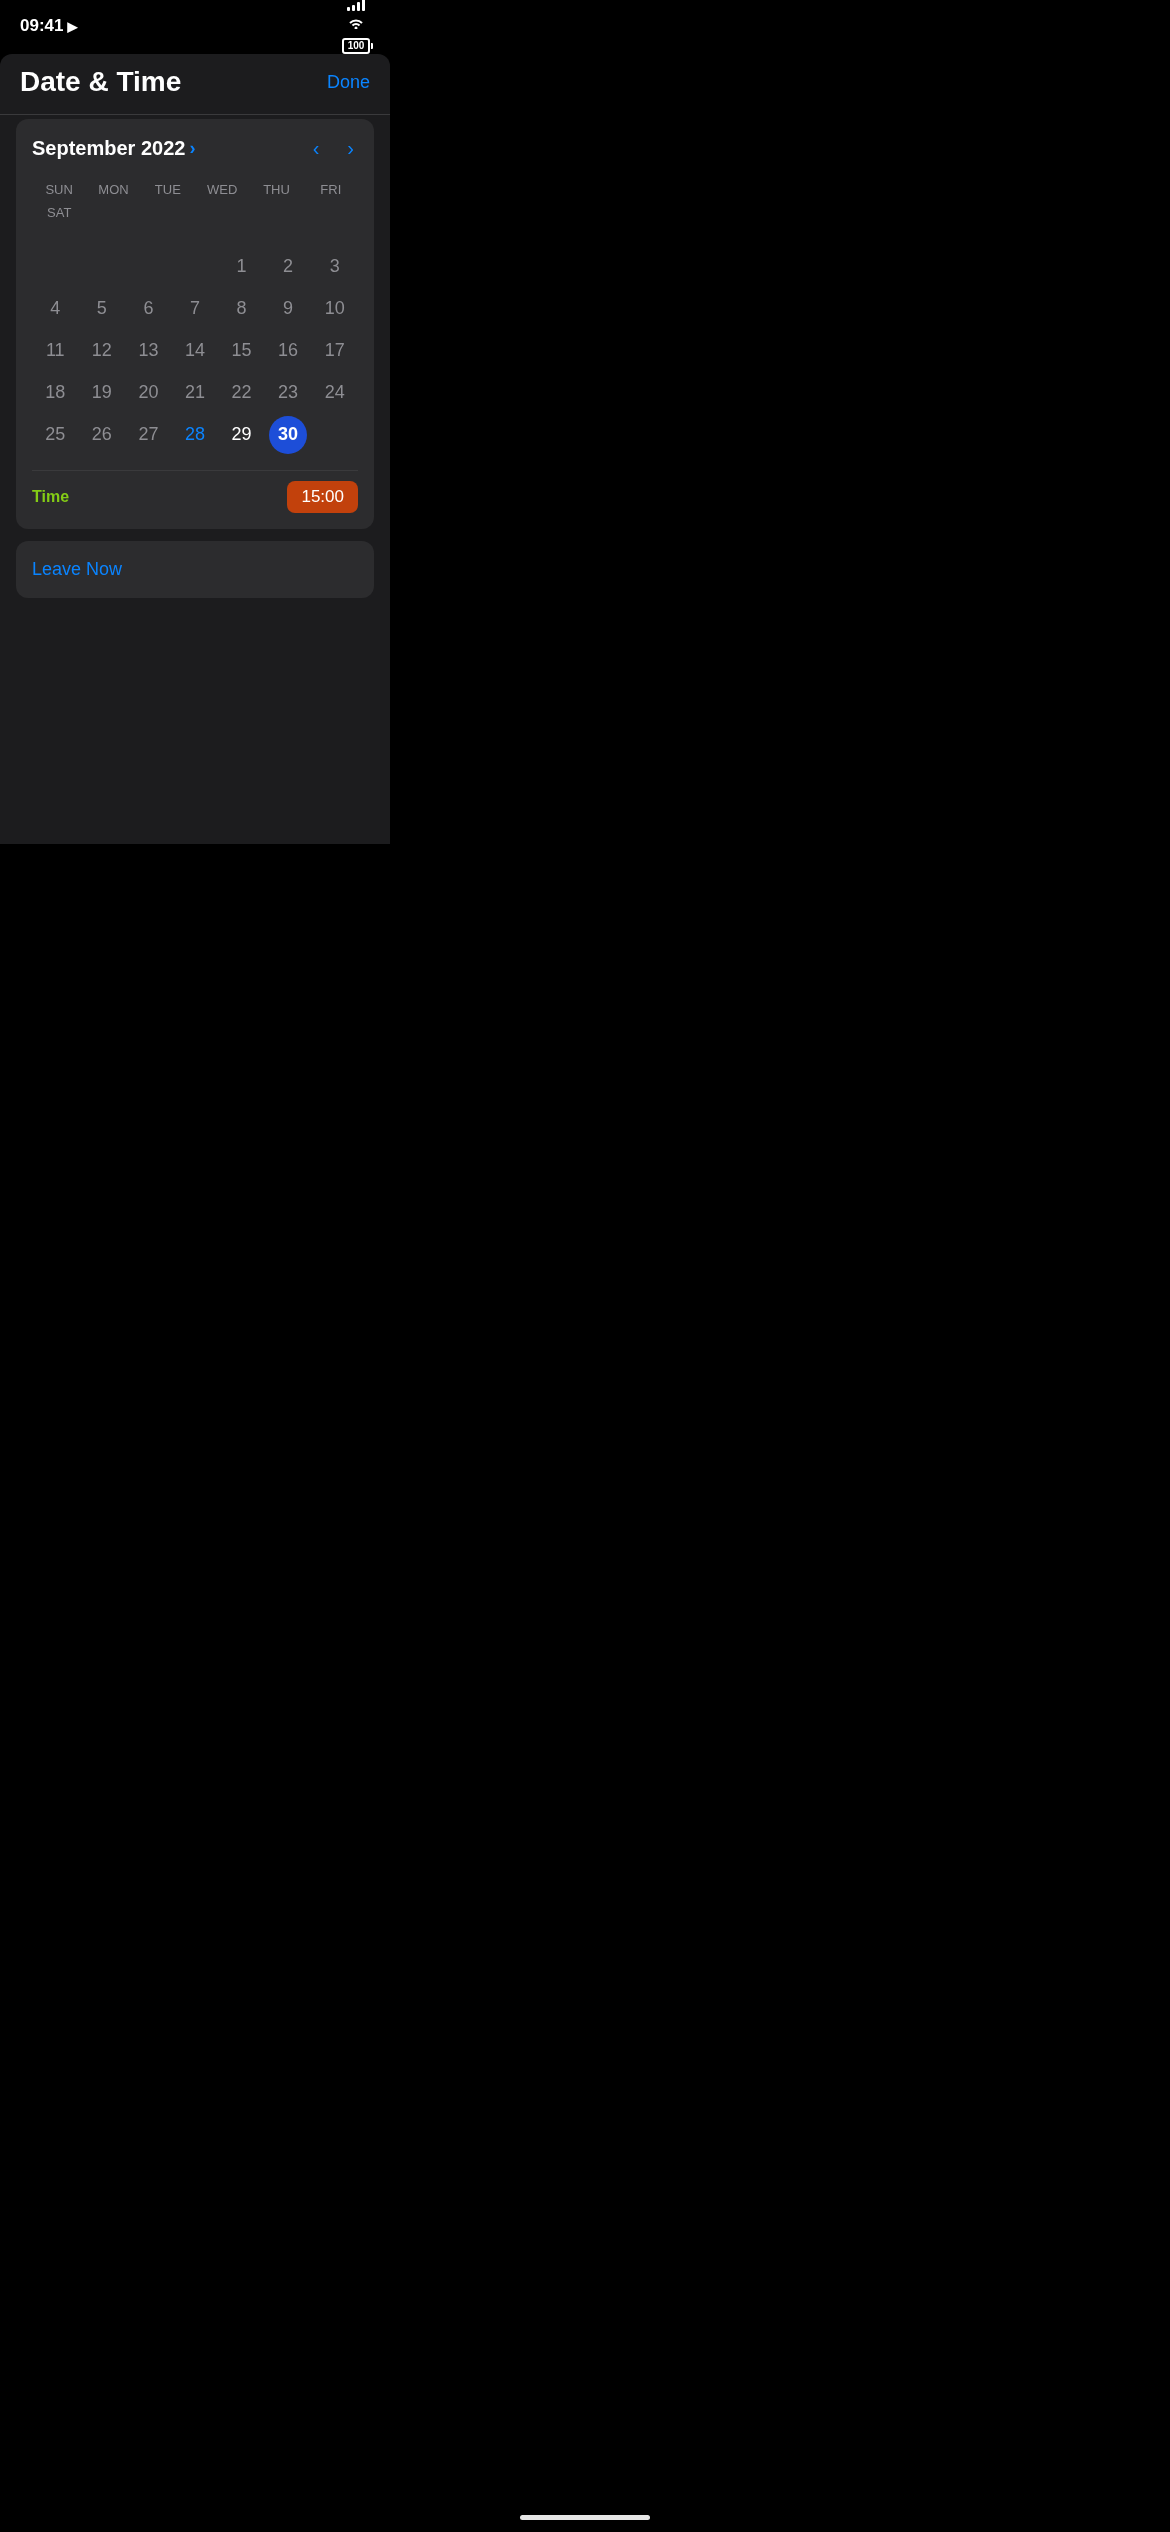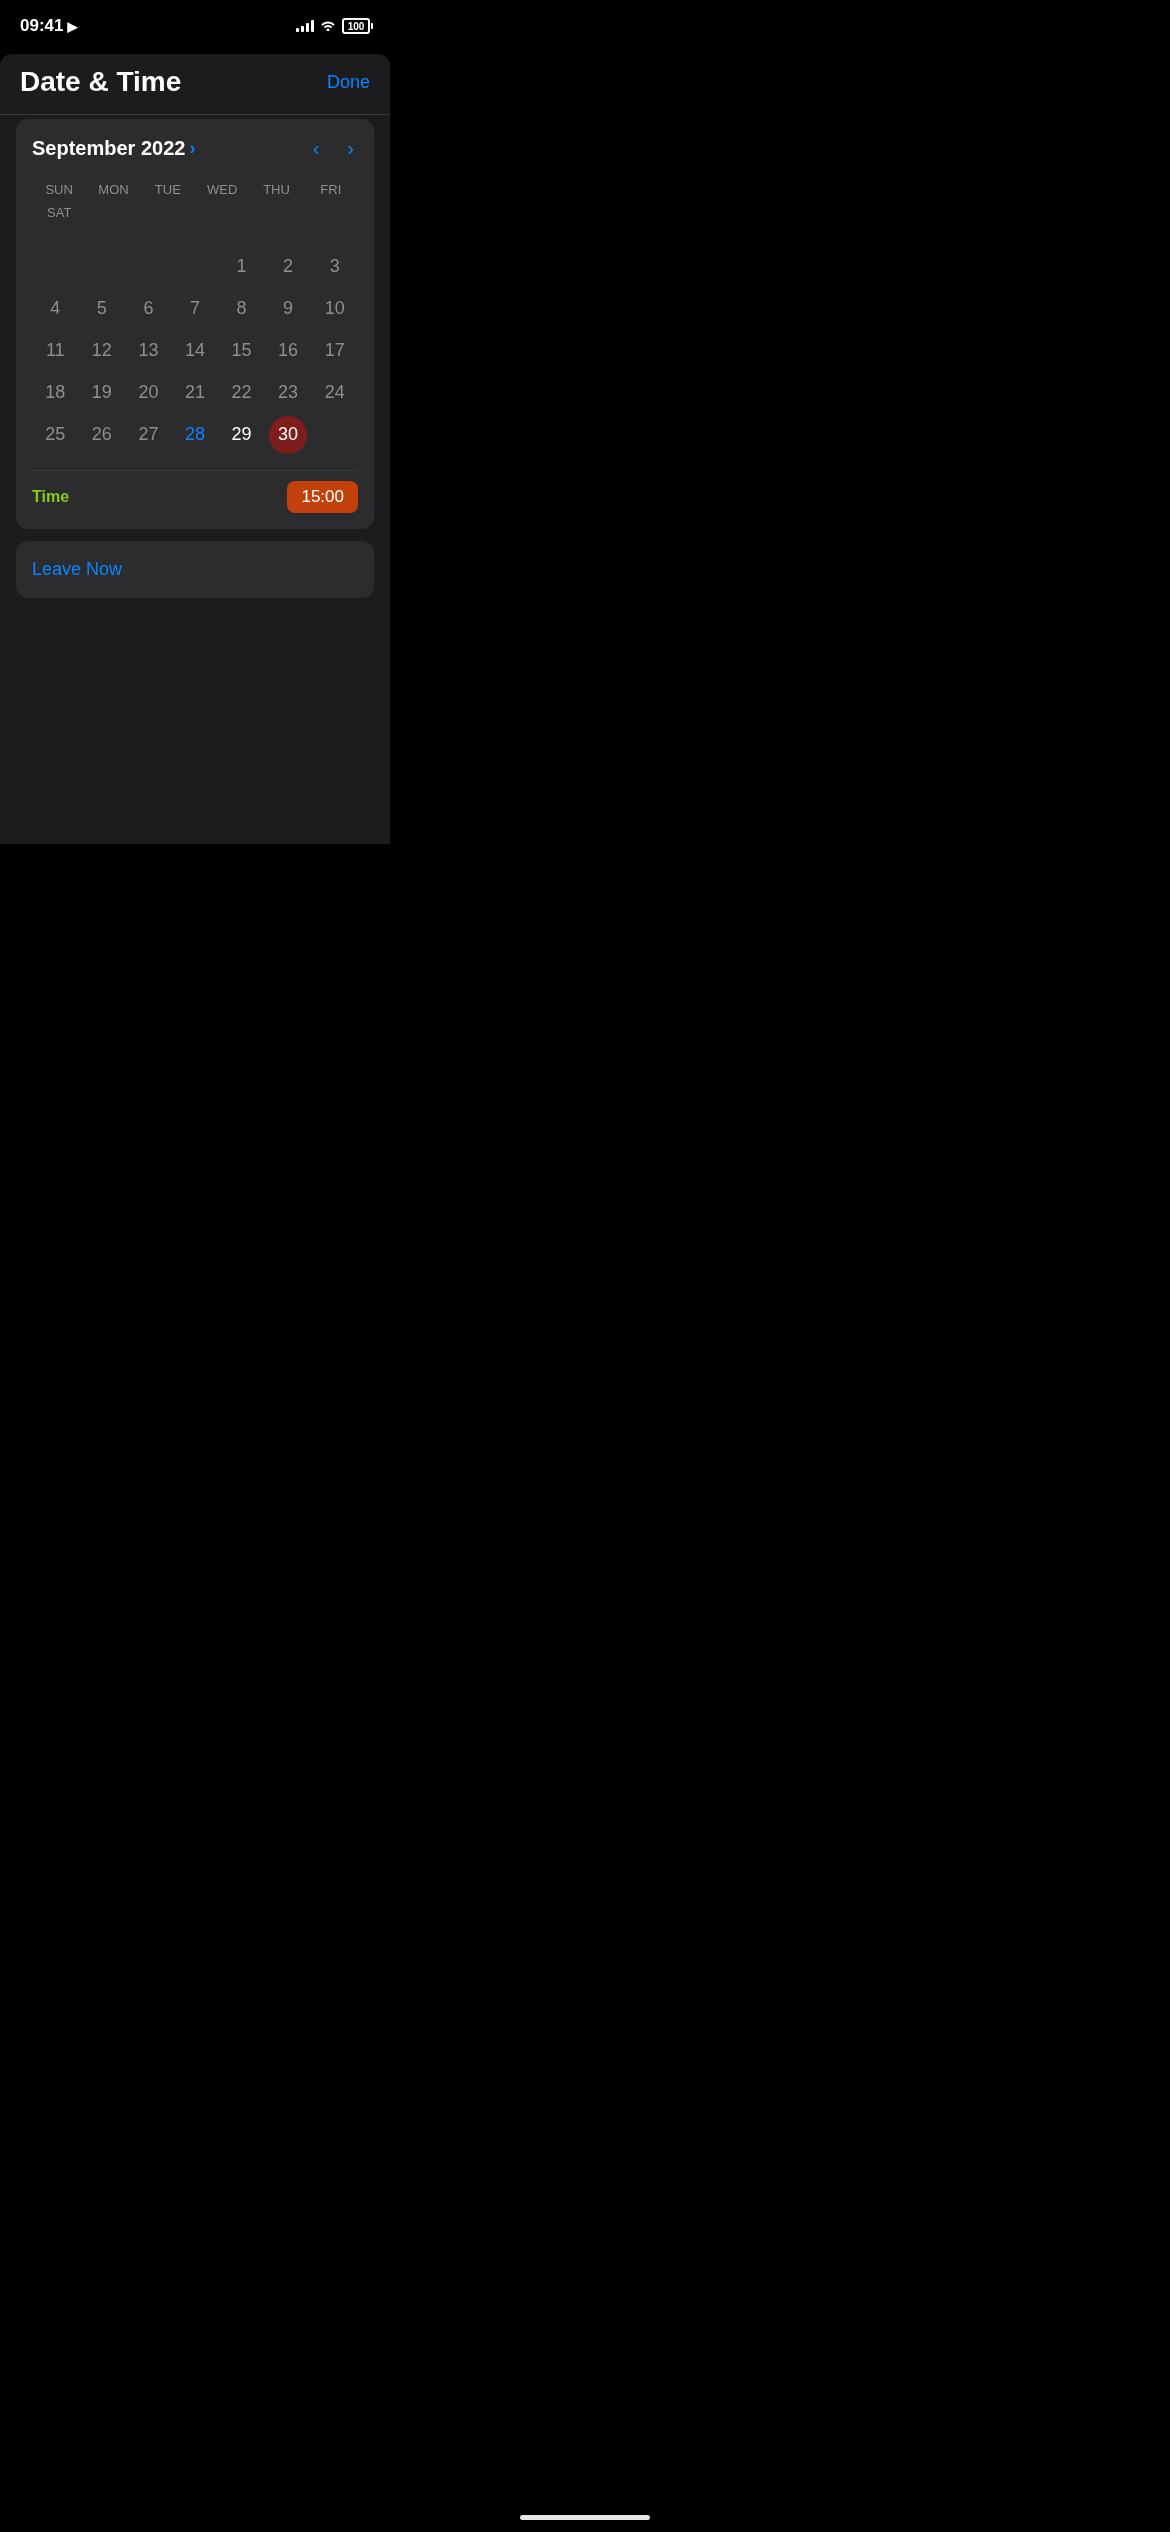--- a/index.html
+++ b/index.html
@@ -27,20 +27,21 @@
       font-weight: 600;
       color: #fff;
       display: flex;
       align-items: center;
       gap: 4px;
     }
     .status-icons {
       display: flex;
       align-items: center;
       gap: 6px;
+      flex-direction: column;
     }
     .signal-bars {
       display: flex;
       align-items: flex-end;
       gap: 2px;
       height: 12px;
     }
     .signal-bars span {
       background: #fff;
       border-radius: 1px;
@@ -212,24 +213,24 @@
       height: 38px;
       display: flex;
       align-items: center;
       justify-content: center;
       margin: auto;
     }
     .cal-cell.highlighted-blue {
       color: #0a84ff;
     }
     .cal-cell.selected {
-      background: #7f1d1d;
+      background: #1d4ed8;
       color: #fff;
       border-radius: 50%;
-      font-weight: 400;
+      font-weight: 700;
     }
     .cal-cell.today {
       color: #fff;
       font-weight: 500;
     }
     .cal-cell.empty {
       pointer-events: none;
     }
 
     

